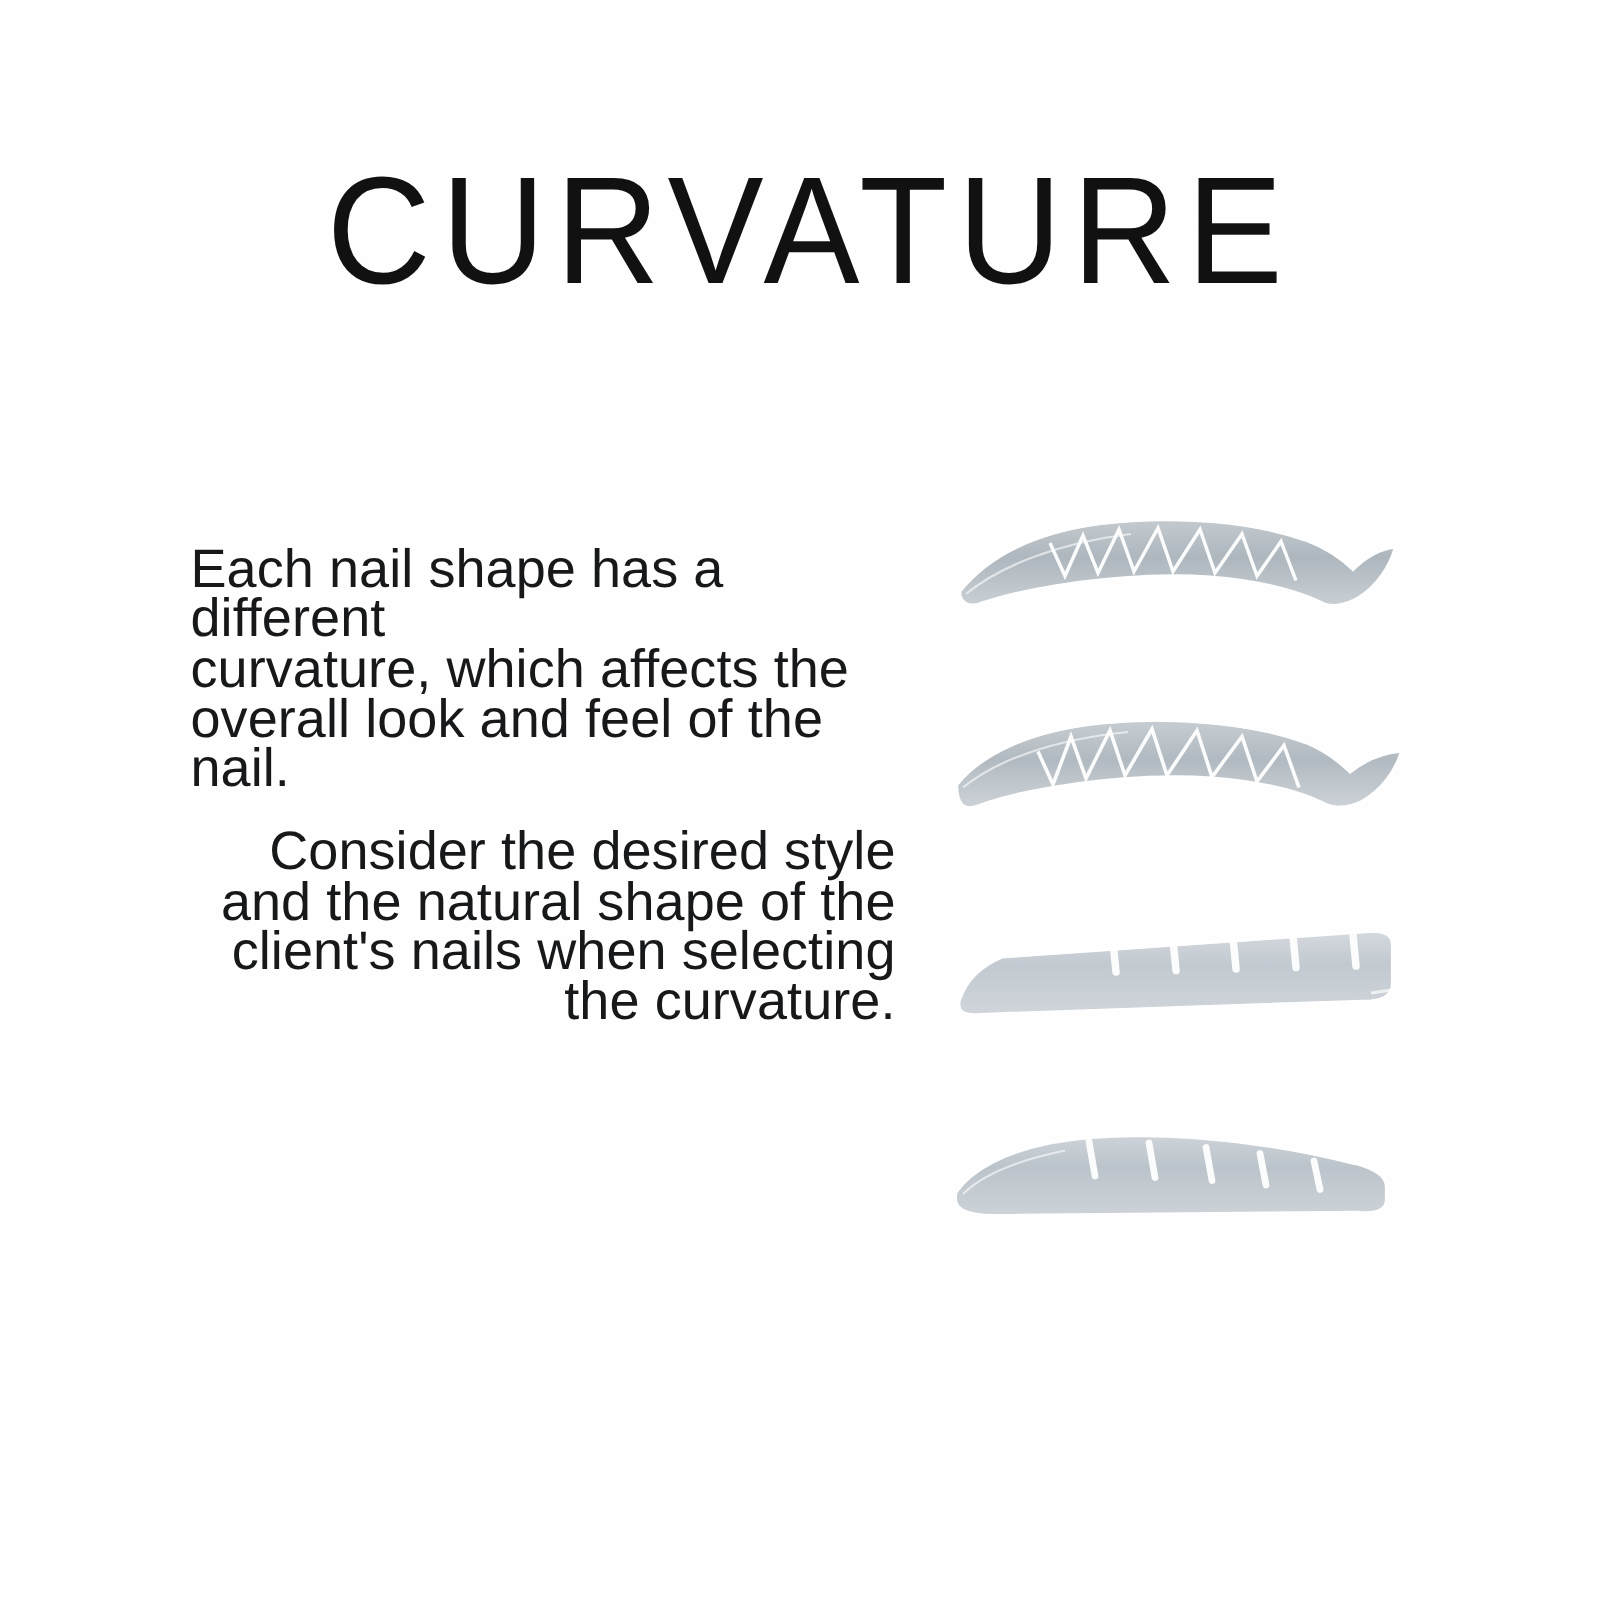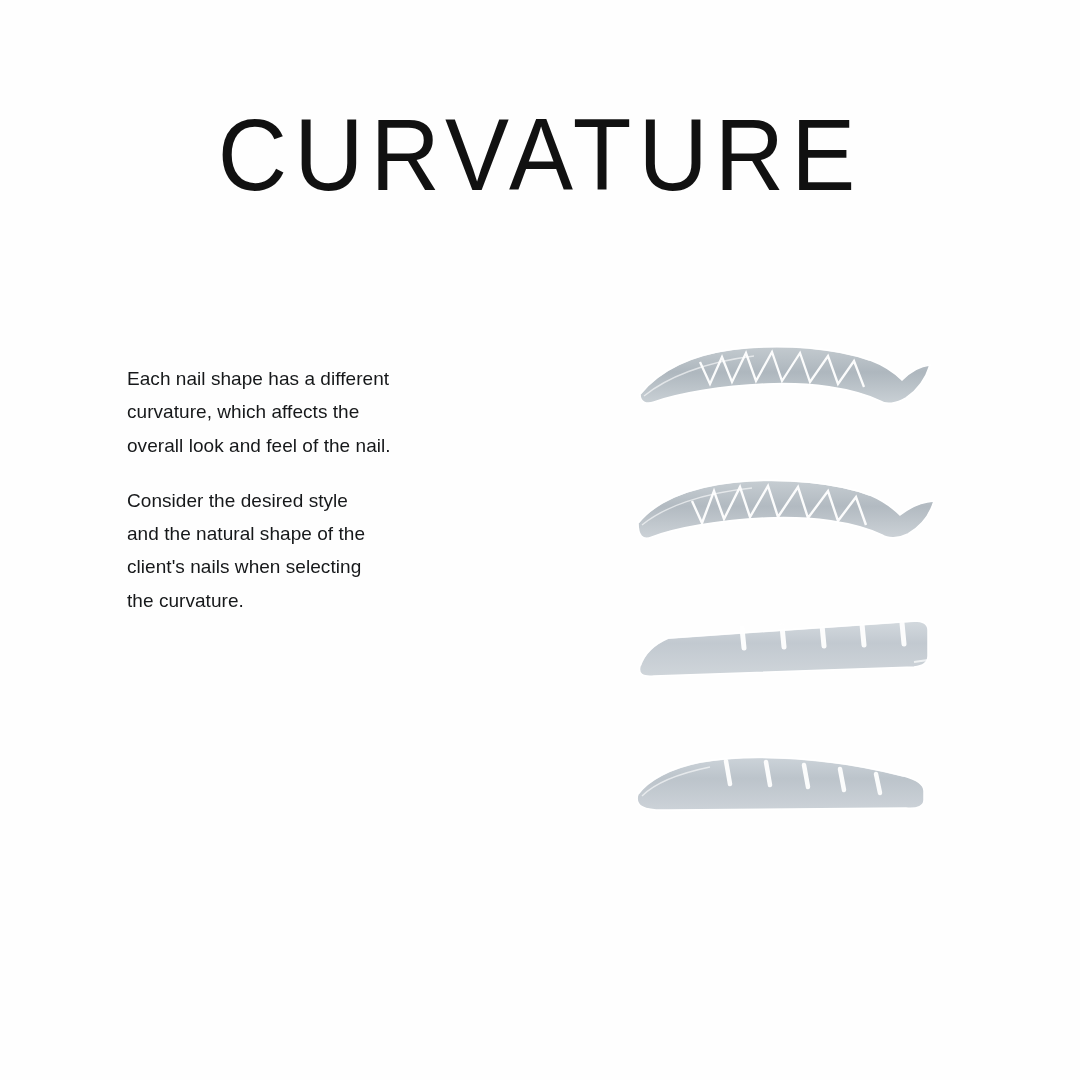--- a/index.html
+++ b/index.html
@@ -40,29 +40,29 @@
 
   
   #text-column {
     position: absolute;
     left: 127px;
     top: 362px;
     width: 470px;
   }
   .para {
     font-family: "Liberation Sans", sans-serif;
-    font-size: 19px;
+    font-size: 36px;
     font-weight: 300;
     color: #16181a;
     line-height: 33.3px;
     letter-spacing: 0.05px;
     margin: 0 0 22px 0;
     white-space: pre-line;
   }
-  .para:last-child { margin-bottom: 0; }
+  .para:last-child { margin-bottom: 0; text-align: right; }
 
   
   #forms-column {
     position: absolute;
     left: 614px;
     top: 322px;
     width: 350px;
     height: 520px;
   }
   .form-row {

